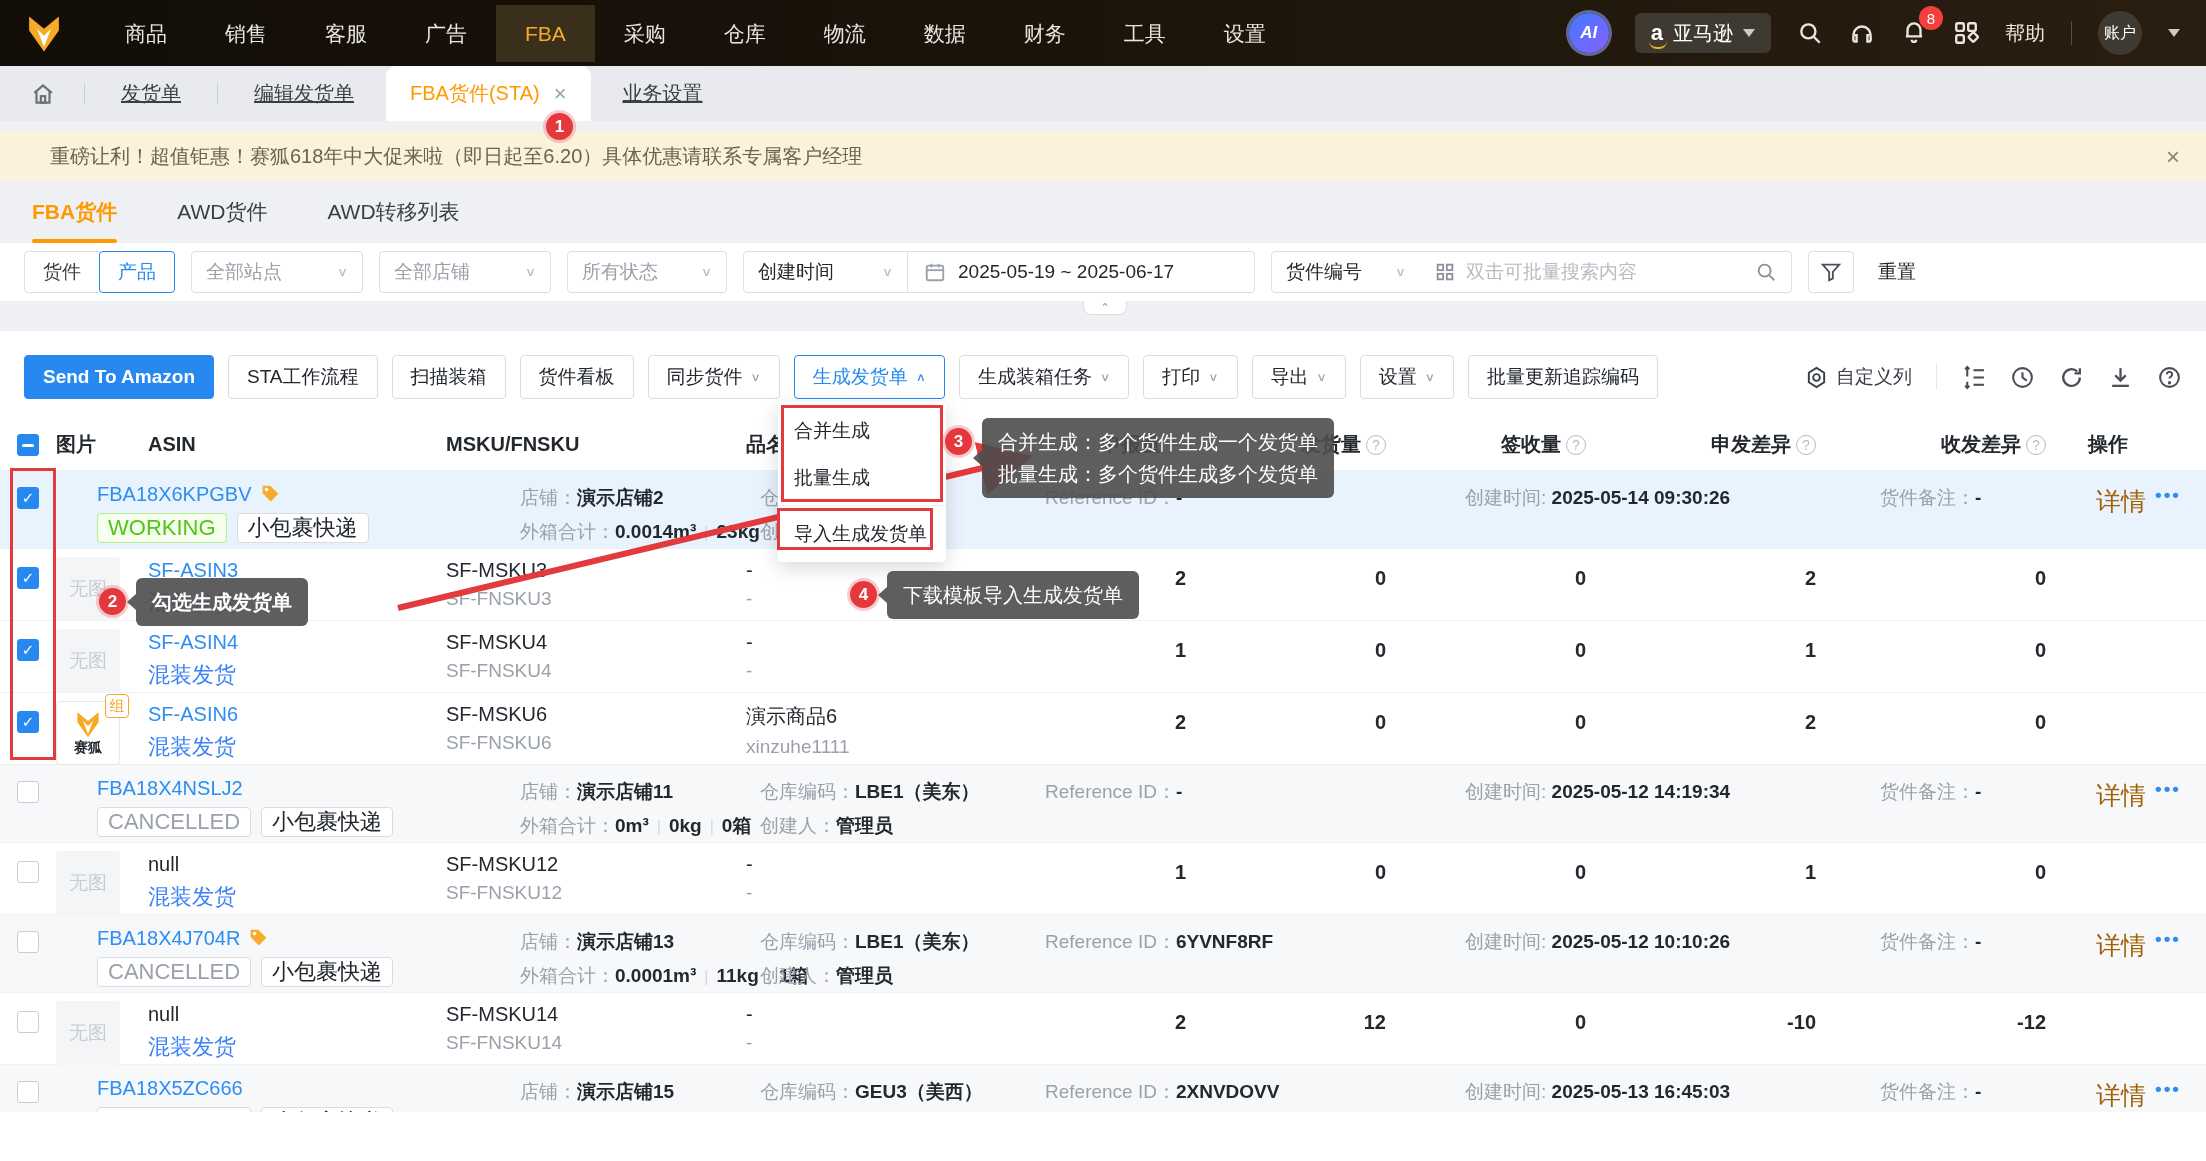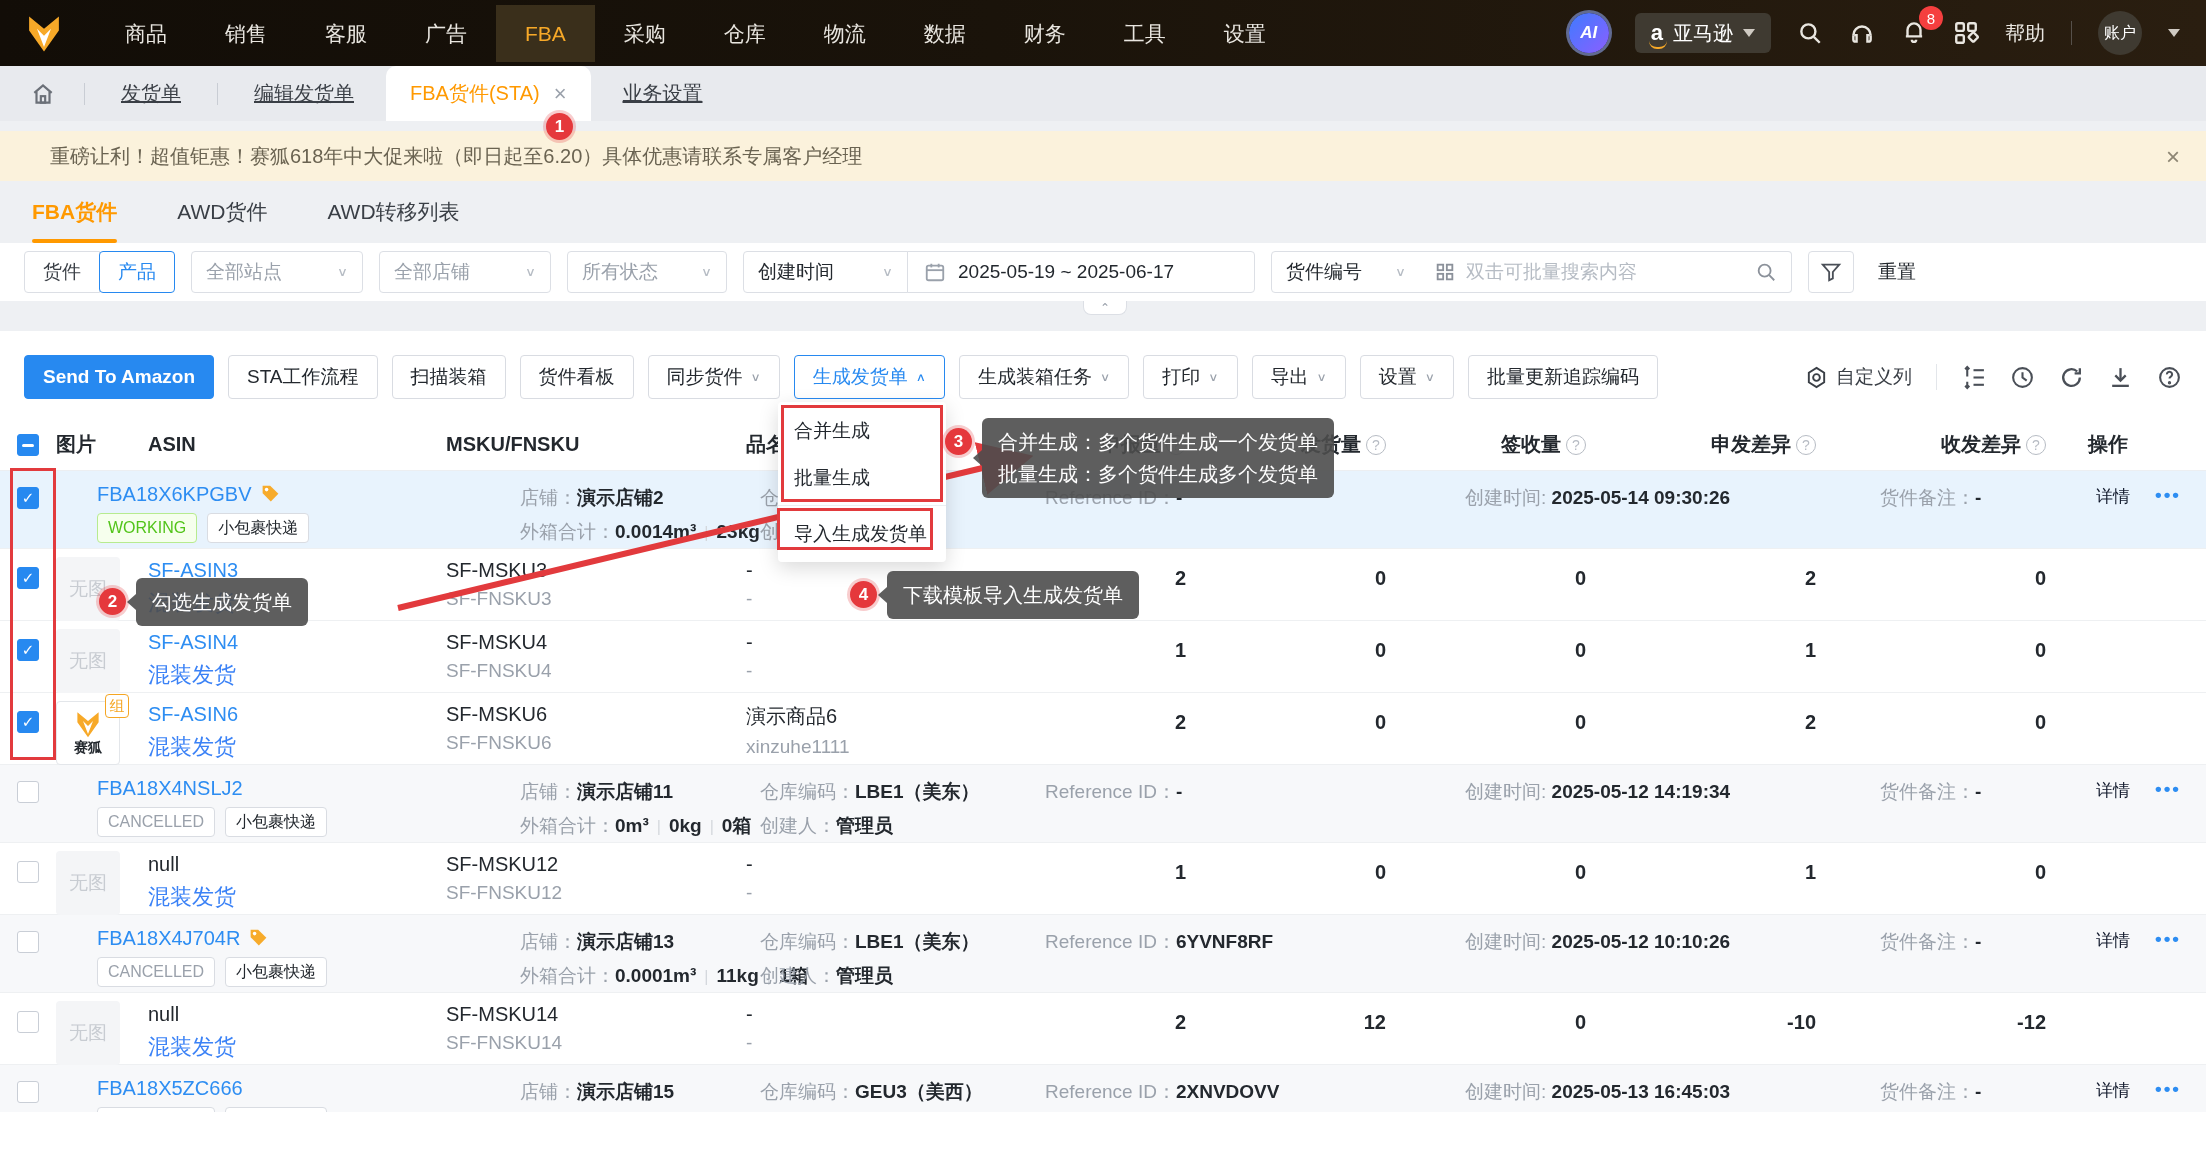--- a/index.html
+++ b/index.html
@@ -94,28 +94,28 @@
   .imgbox { width:64px; height:64px; background:#f4f5f7; border-radius:4px; margin-top:8px; display:flex; align-items:center; justify-content:center; color:#c8ccd2; font-size:19px; }
   .foxbox { width:64px; height:64px; background:#fff; border:1px solid #e3e6ea; border-radius:4px; margin-top:8px; position:relative; display:flex; flex-direction:column; align-items:center; justify-content:center; }
   .foxbox .brand { font-size:14px; font-weight:bold; color:#23282e; }
   .group-badge { position:absolute; top:-8px; right:-10px; width:24px; height:24px; border:1.5px solid #f5a623; color:#f5a623; background:#fff; border-radius:4px; font-size:15px; line-height:21px; text-align:center; }
   .link { color:#2d8df2; cursor:pointer; }
   .line1 { padding-top:10px; font-size:20px; }
   .line2 { padding-top:6px; font-size:22px; color:#3b82f6; }
   .gray { color:#9aa1ab; }
   .fns { color:#9aa1ab; font-size:19px; }
   .num { font-size:20px; font-weight:600; padding-top:18px; }
-  .badge { display:inline-block; height:30px; line-height:28px; padding:0 10px; border:1px solid #d9dce2; border-radius:4px; font-size:16px; background:#fff; color:#23282e; }
+  .badge { display:inline-block; height:30px; line-height:28px; padding:0 10px; border:1px solid #d9dce2; border-radius:4px; font-size:22px; background:#fff; color:#23282e; }
   .badge.green { color:#52c41a; border-color:#b7eb8f; background:#f6ffed; }
   .badge.gray { color:#9aa1ab; }
   .abs { position:absolute; white-space:nowrap; }
   .slabel { color:#9aa1ab; font-size:19px; }
   .sval { font-weight:600; font-size:19px; color:#23282e; }
   .pipe { color:#d4d8dd; margin:0 8px; font-weight:normal; }
-  .detail-link { color:#0f172a; font-size:17px; cursor:pointer;text-align:center; }
+  .detail-link { color:#a16207; font-size:25px; cursor:pointer;text-align:center; }
   .dots { color:#2d8df2; font-size:19px; font-weight:bold; letter-spacing:2px; cursor:pointer; }
   .tagic { display:inline-block; vertical-align:-3px; margin-left:8px; }
 
   
   .summary { position:absolute; left:0; right:0; bottom:0; height:58px; background:#fff; border-top:1px solid #e3e6ea; display:flex; align-items:center; font-weight:bold; font-size:21px; box-shadow:0 -3px 8px rgba(0,0,0,.04); }
   .sum-label { width:1006px; flex:none; padding-left:30px; }
 
   
   .overlay { position:absolute; left:0; top:0; width:2206px; height:1161px; pointer-events:none; }
   .dropdown { position:absolute; left:778px; top:402px; width:168px; background:#fff; border-radius:4px; box-shadow:0 6px 20px rgba(0,0,0,.15); padding:5px 0; pointer-events:auto; }
@@ -597,19 +597,19 @@
     <div class="dd-item">导入生成发货单</div>
   </div>
   <div class="red-rect" style="left:781px;top:405px;width:162px;height:97px;"></div>
   <div class="red-rect" style="left:777px;top:508px;width:156px;height:42px;"></div>
 
   <div class="ann-circle" style="left:546px;top:113px;">1</div>
   <div class="ann-circle" style="left:99px;top:588px;">2</div>
   <div class="ann-circle" style="left:945px;top:428px;">3</div>
   <div class="ann-circle" style="left:850px;top:581px;">4</div>
 
-  <div class="tooltip" style="left:136px;top:578px;">勾选生成发货单</div>
+  <div class="tooltip" style="left:136px;top:578px;font-weight:bold;">勾选生成发货单</div>
   <div class="tooltip" style="left:887px;top:571px;">下载模板导入生成发货单</div>
   <div class="tooltip" style="left:982px;top:418px;">
     <div>合并生成：多个货件生成一个发货单</div>
     <div>批量生成：多个货件生成多个发货单</div>
   </div>
 </div>
 
 </body></html>

